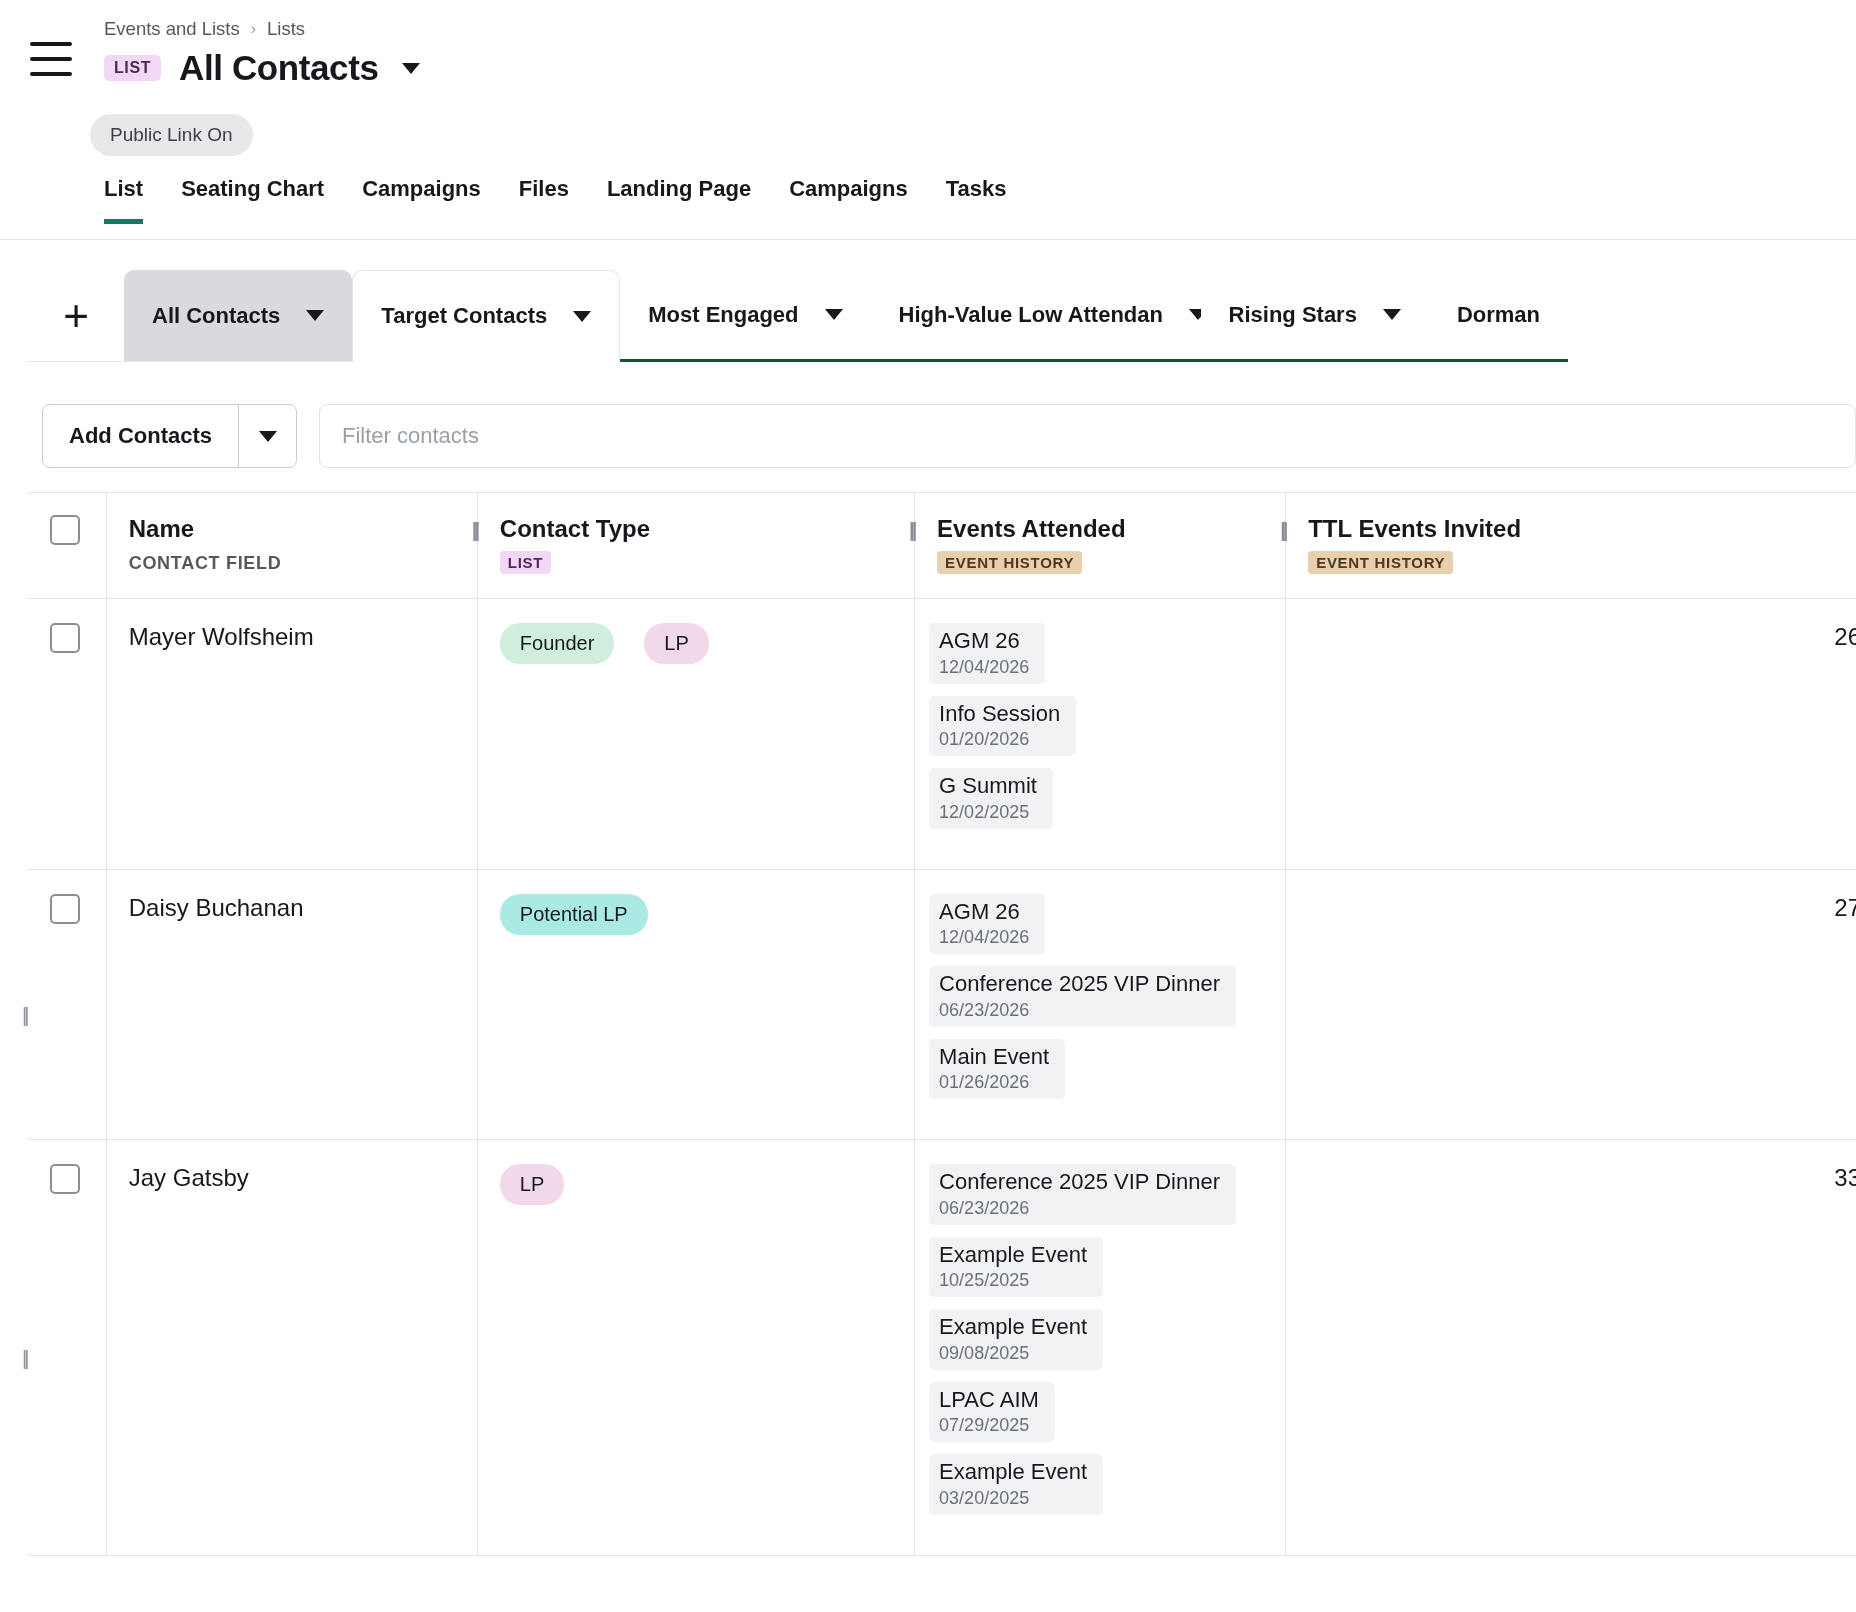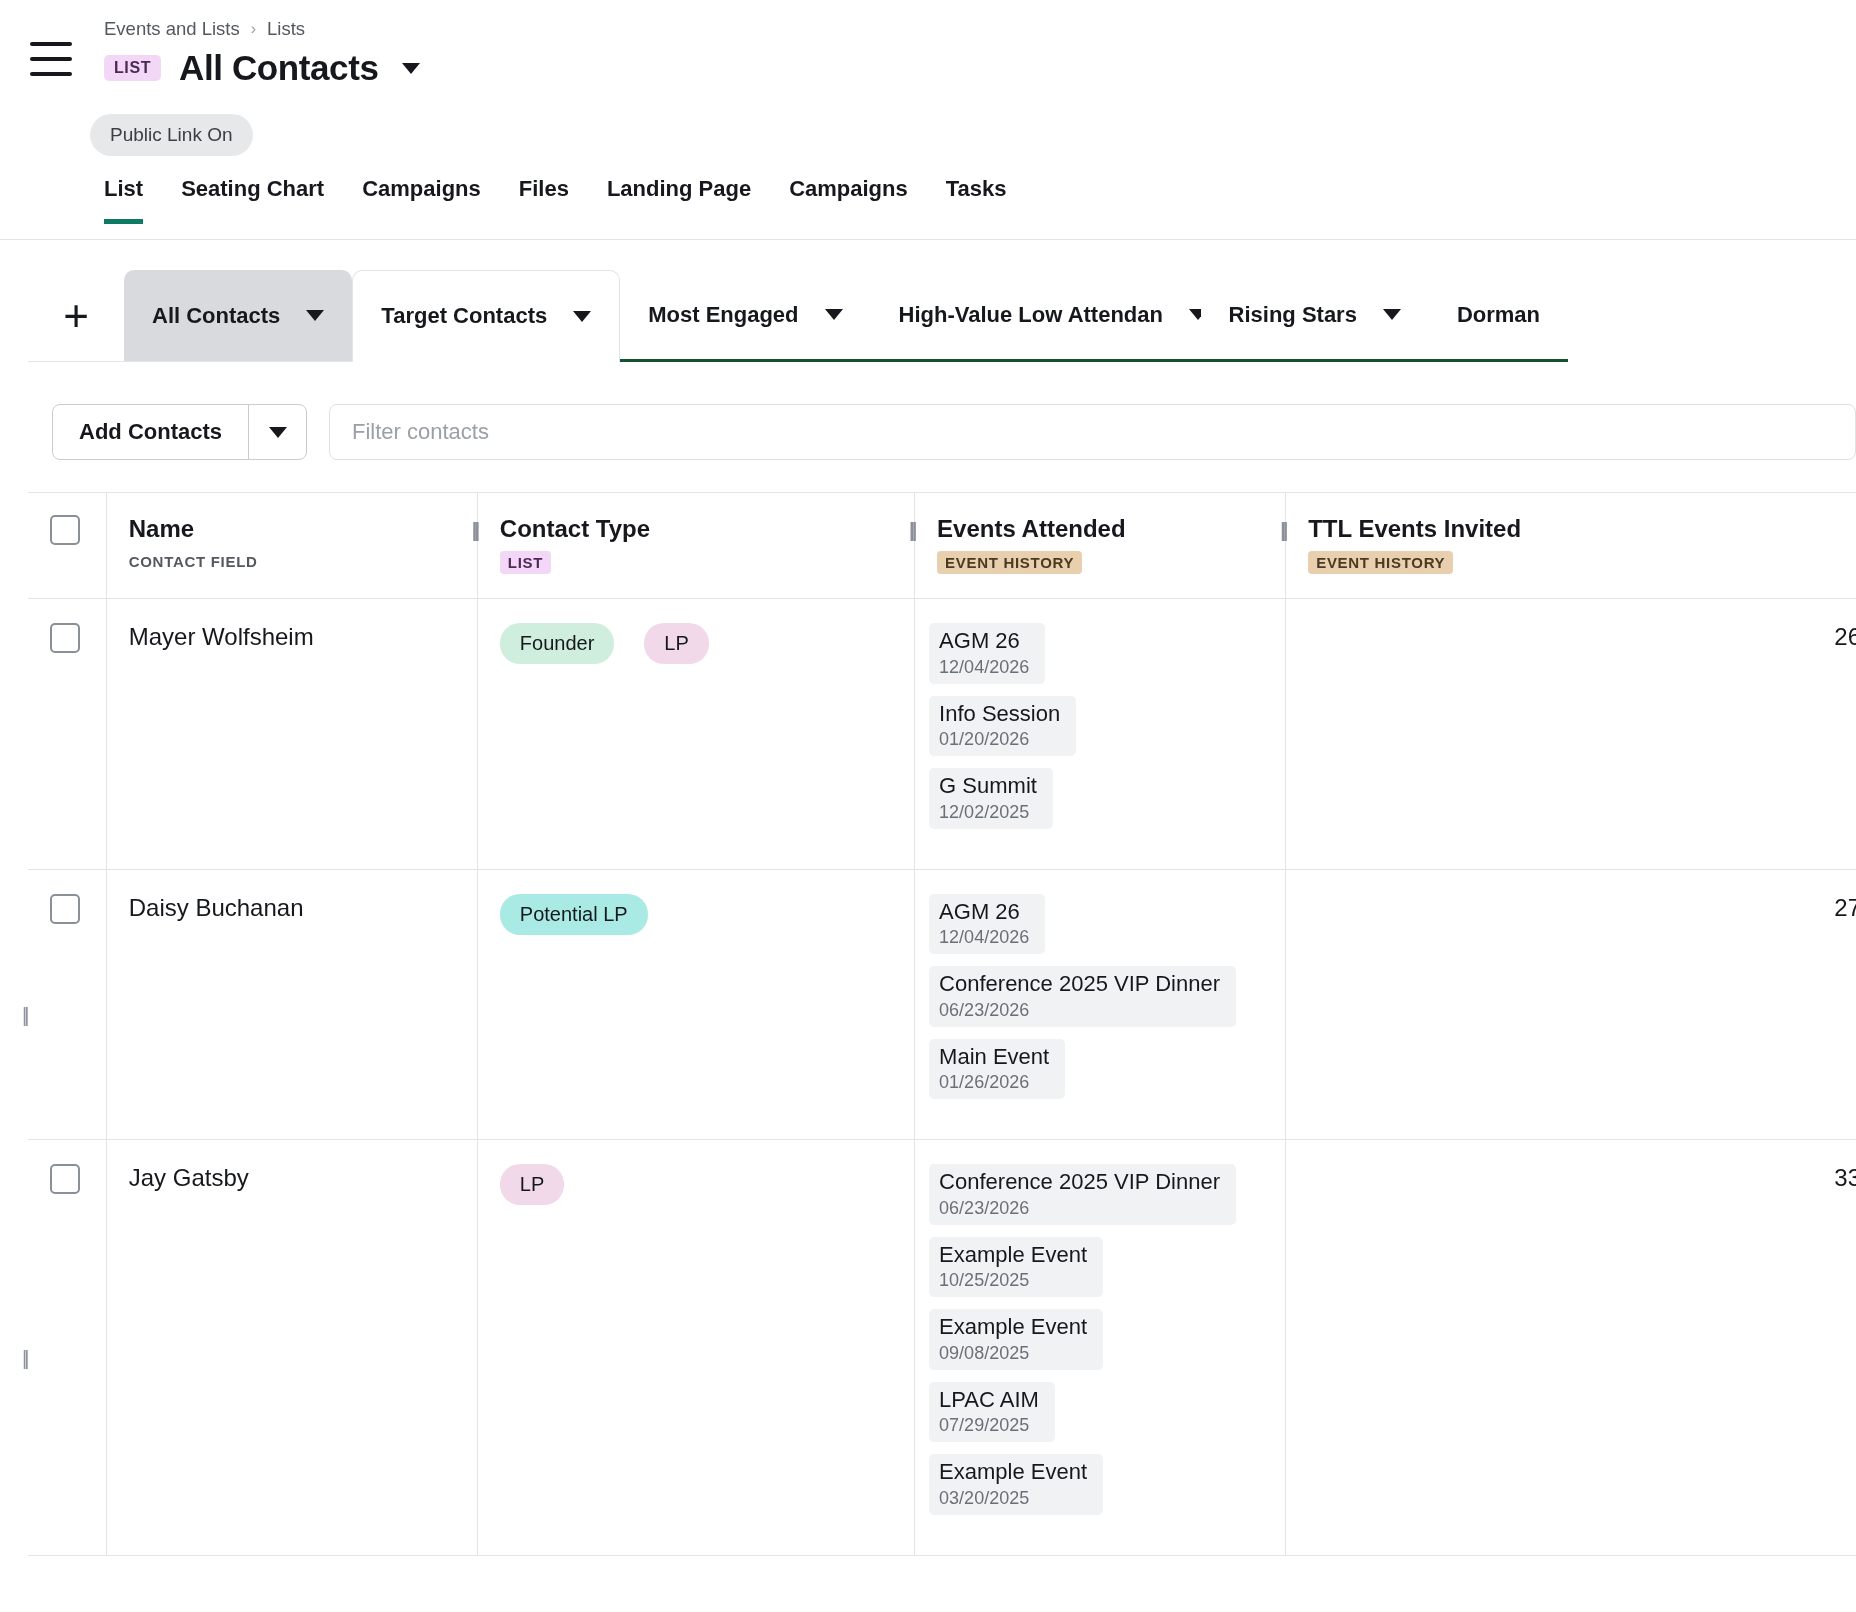--- a/index.html
+++ b/index.html
@@ -89,21 +89,21 @@
   .view-tab.active {
     background: #ffffff;
     border: 1px solid #e2e4e8; border-bottom: 1px solid #ffffff;
     border-radius: 10px 10px 0 0;
     position: relative; z-index: 3;
   }
   .view-tab.truncate { max-width: 330px; overflow: hidden; }
 
   
   .toolbar {
-    position: absolute; left: 52px; top: 404px; right: 0; height: 56px;
+    position: absolute; left: 42px; top: 404px; right: 0; height: 64px;
     display: flex; align-items: stretch;
   }
   .addcontacts {
     display: flex; align-items: stretch;
     border: 1px solid #c9ccd1; border-radius: 8px; overflow: hidden; background: #fff;
   }
   .addcontacts .label {
     display: flex; align-items: center; padding: 0 26px;
     font-size: 22px; font-weight: bold; cursor: pointer;
   }
@@ -136,21 +136,21 @@
   .col-type { width: 436px; }
   .col-events { width: 370px; }
   .col-ttl { width: 600px; }
 
   .chk {
     width: 30px; height: 30px; border: 2px solid #8a9099; border-radius: 5px;
     background: #fff; margin-left: 22px; cursor: pointer;
   }
   .th-inner { padding-left: 22px; }
   .th-title { font-size: 24px; font-weight: bold; }
-  .th-sub { margin-top: 10px; font-size: 15px; font-weight: bold; letter-spacing: .7px; color: #54585f; }
+  .th-sub { margin-top: 10px; font-size: 18px; font-weight: bold; letter-spacing: .7px; color: #54585f; }
   .th-chip {
     display: inline-block; font-size: 15px; font-weight: bold; letter-spacing: .7px;
     padding: 3px 8px; border-radius: 4px; margin-top: 8px;
   }
   .chip-list { background: #f3d7f6; color: #4d2a55; }
   .chip-hist { background: #e8cfae; color: #4a3a22; }
   .grip {
     position: absolute; left: -6px; top: 26px; color: #8a9099; font-size: 20px; letter-spacing: -3px;
   }
   .row-grip { position: absolute; left: -6px; top: 50%; color: #8a9099; font-size: 20px; letter-spacing: -3px; }

